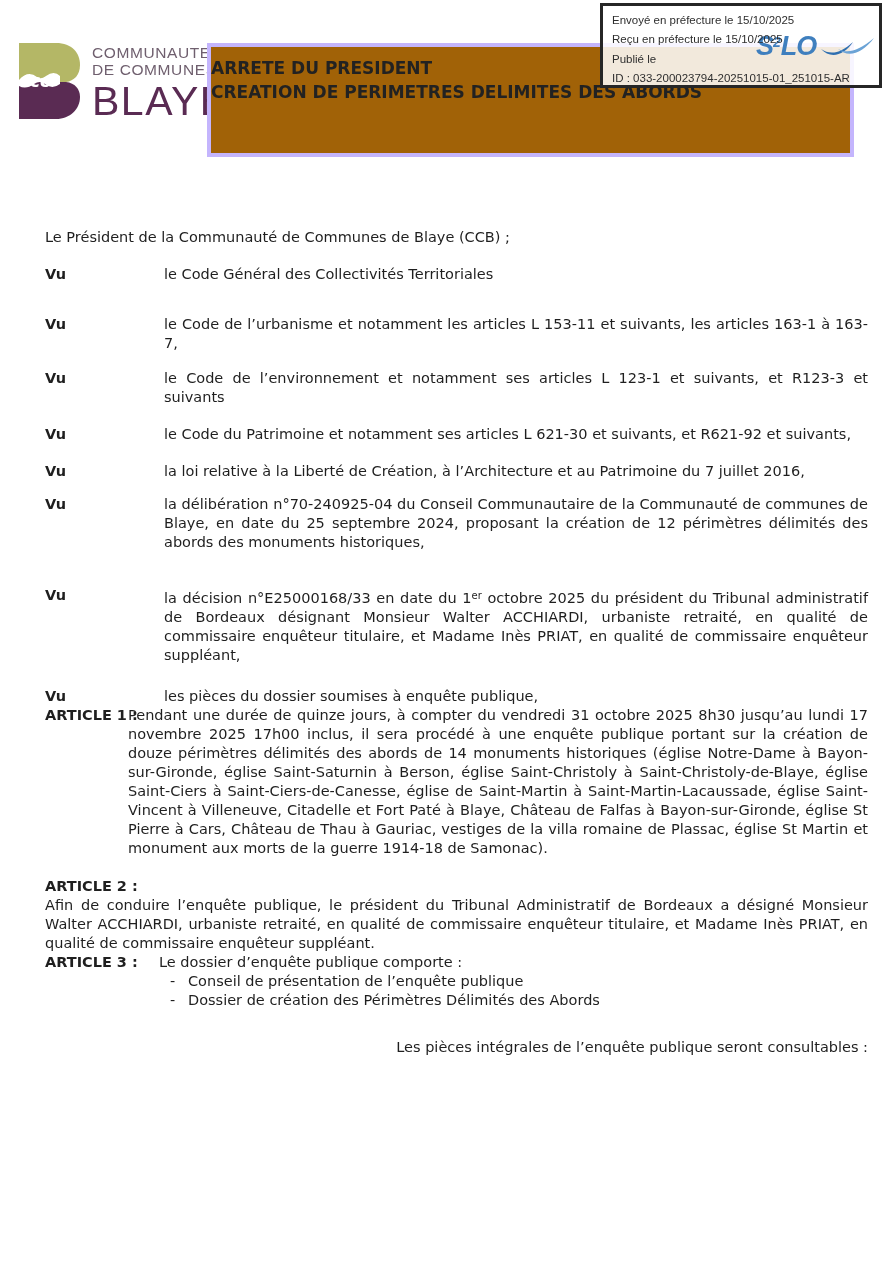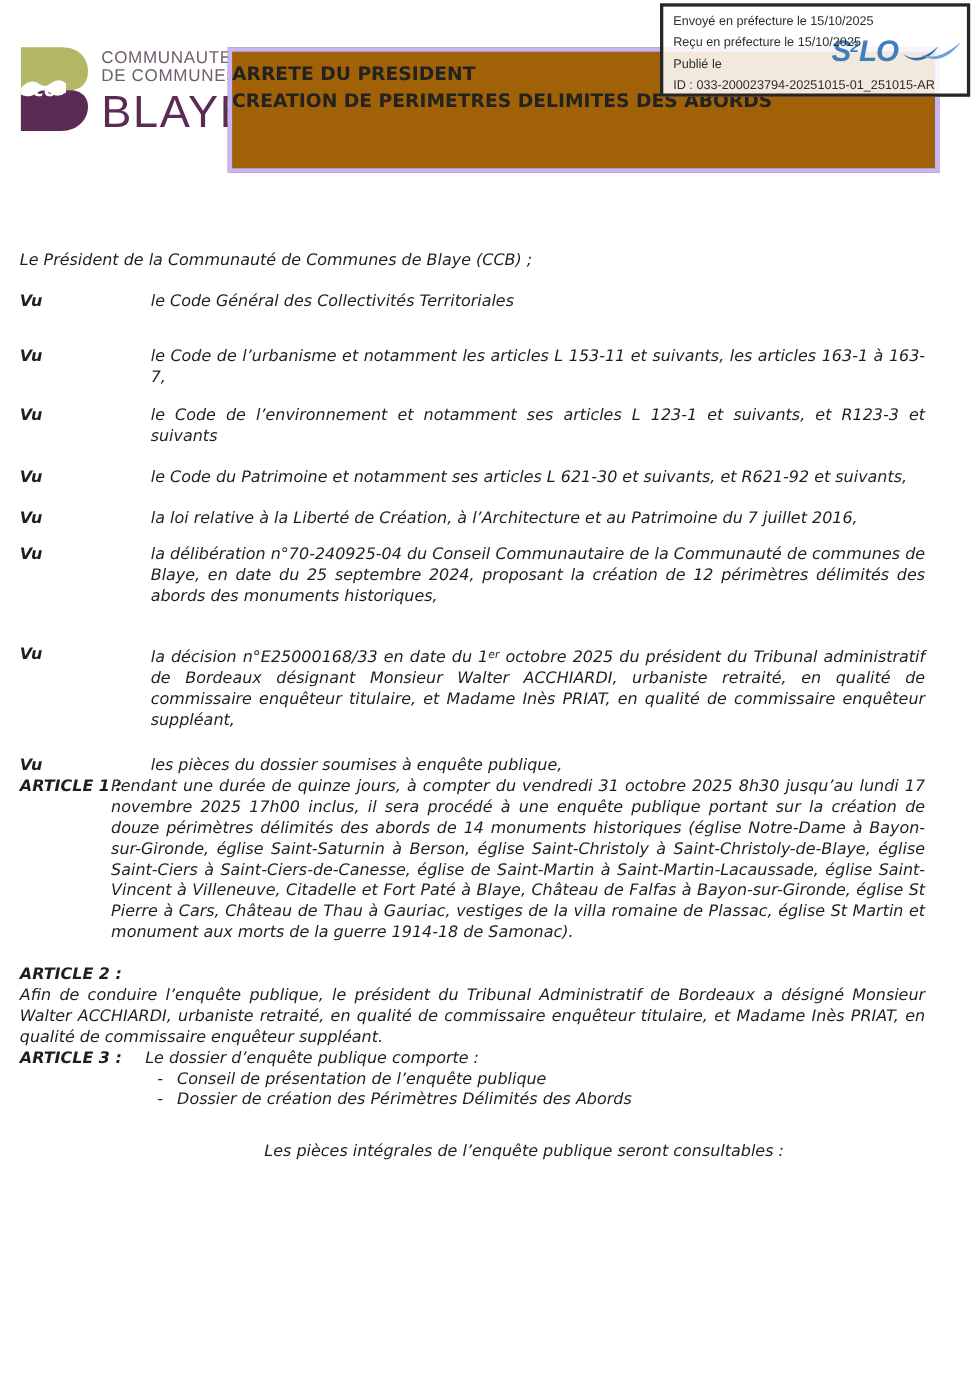--- a/index.html
+++ b/index.html
@@ -44,36 +44,36 @@
     position:absolute; top:23px; left:153px; z-index:1;
     font-style:italic; font-weight:bold; font-size:27px; line-height:27px;
     color:#3f7fbe; letter-spacing:-1px;
     font-family:"Liberation Sans", sans-serif;
   }
   .s2lo sup { font-size:14px; vertical-align:8px; letter-spacing:0; }
   .swoosh { position:absolute; top:31px; right:3px; z-index:1; }
 
   
   .doc-body {
-    position:absolute; left:18px; top:228px; width:823px;
-    font-size:14.5px; line-height:19px; text-align:justify;font-style:italic;
+    position:absolute; left:45px; top:228px; width:823px;
+    font-size:14.5px; line-height:19px; text-align:justify;
   }
   .intro { margin-bottom:18px; text-align:left; }
   .vu-row { display:flex; }
   .vu-label { width:119px; flex-shrink:0; font-weight:bold; text-align:left; }
   .vu-text { flex:1; }
   .arrete-heading { text-align:center; font-weight:bold; font-size:17px; letter-spacing:0.5px; margin:41px 0 27px 0; }
   .article-row { display:flex; }
   .article-label { flex-shrink:0; font-weight:bold; text-align:left; white-space:nowrap; }
   .article-label.w1 { width:83px; }
   .article-label.w2 { width:114px; }
   .article-text { flex:1; }
   .bullet-row { display:flex; text-align:left; }
   .bullet-dash { width:29px; padding-left:11px; flex-shrink:0; }
-  .a3-footer { margin-top:28px; margin-left:94px; text-align:center; }
+  .a3-footer { margin-top:28px; margin-left:94px; text-align:right; }
   sup.er { font-size:10px; vertical-align:4px; }
 </style>
 </head>
 <body>
 
 <div class="page">
 
   <div class="org-logo">
     <div class="logo-mark">
       <svg width="66" height="82" viewBox="0 0 66 82" xmlns="http://www.w3.org/2000/svg">

